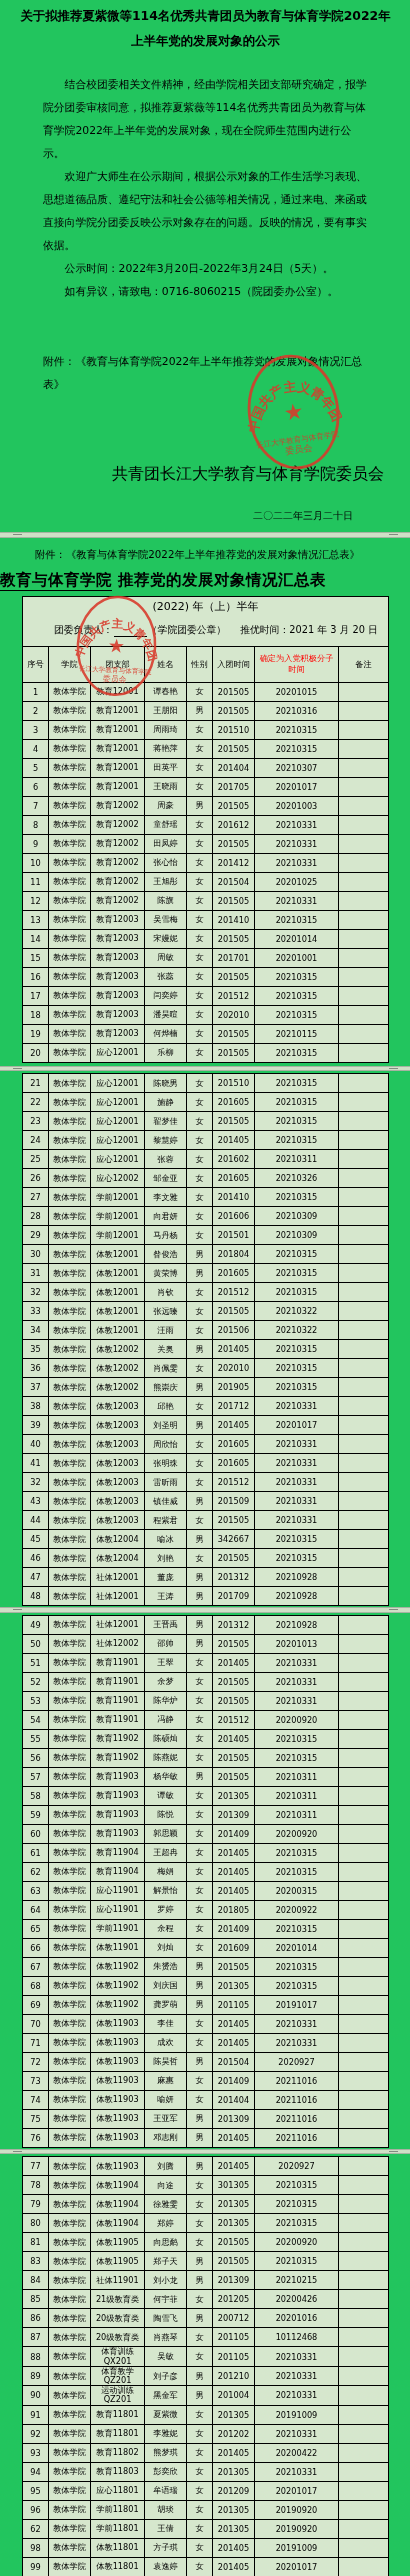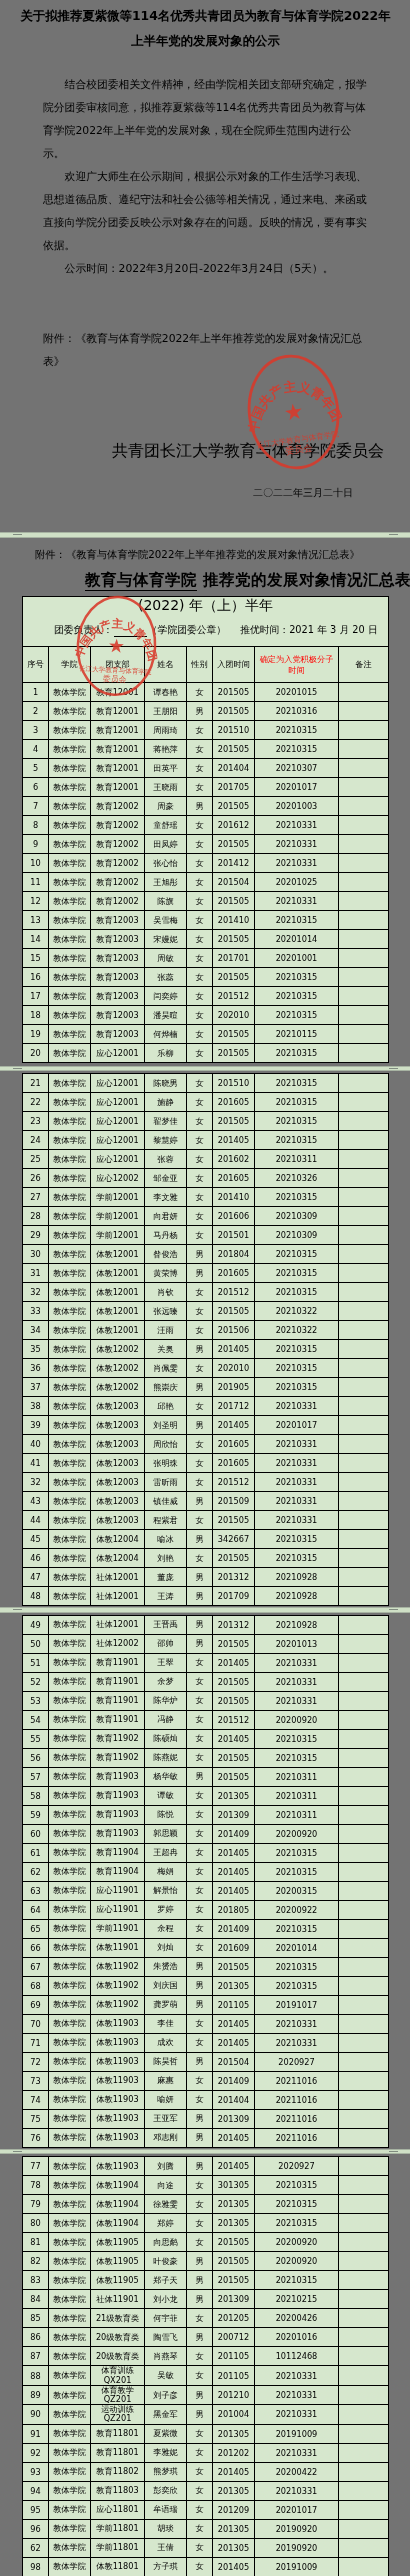--- a/index.html
+++ b/index.html
@@ -2,21 +2,21 @@
 <html style="font-size:8.2px"><head>
 <meta charset="utf-8">
 <style>
   html,body{margin:0;padding:0;}
   body{
     width:411px;
     background:#d6e7cd;
     font-family:"DejaVu Sans","Liberation Sans",sans-serif;
     color:#000;
   }
-  .page{position:relative;width:411px;overflow:hidden;background:#737373;}
+  .page{position:relative;width:411px;overflow:hidden;background:#22c55e;}
   .page-gap{
     position:relative;height:3.6px;background:#cfe0c6;
     border-top:0.5px solid #a7b3a2;border-bottom:0.5px solid #a7b3a2;
   }
   .page-gap .mark{position:absolute;top:1px;width:9.3px;height:1.5px;border-top:1px solid #808c80;}
   .page-gap .mark.left{left:13px;}
   .page-gap .mark.right{right:13px;}
 
   
   .doc-title{
@@ -29,34 +29,34 @@
   .attach-para{font-size:10.8px;line-height:23px;margin:47px 0 0 0;text-indent:0;}
   .sig-line{font-size:16px;text-align:right;padding-right:27px;margin-top:68px;}
   .date-line{font-size:10px;text-align:right;padding-right:58px;margin-top:24px;}
   .stamp{position:absolute;opacity:0.88;pointer-events:none;}
   .stamp.stamp1{left:246px;top:350px;width:95px;height:123px;transform:rotate(-8deg);}
   .stamp.stamp2{left:75px;top:52px;width:83px;height:111px;transform:rotate(3deg);z-index:5;}
 
   
   .attach-line{font-size:10.3px;margin:10.3px 0 0 35px;}
   .table-title{
-    text-align:right;font-size:15.5px;font-weight:bold;margin-top:8.2px;
+    text-align:left;font-size:15.5px;font-weight:bold;margin-top:8.2px;
     letter-spacing:0.5px;
   }
   .table-title .u{border-bottom:1px solid #000;padding-bottom:1px;}
   table.page-table{
     border-collapse:collapse;table-layout:fixed;
     margin:5.2px 0 0 22px;width:367px;background:#d6e7cd;
   }
   table.page-table td,table.page-table th{
     border:0.8px solid #000;text-align:center;vertical-align:middle;
     font-weight:normal;padding:0 1px;overflow:hidden;
     font-size:8.2px;
   }
-  tr.season-row td{height:17.5px;font-size:14px;border-bottom:none;}
+  tr.season-row td{height:17.5px;font-size:11px;border-bottom:none;}
   tr.leader-row td{height:31px;font-size:9.8px;border-top:none;}
   .leader-flex{display:flex;align-items:center;padding:0 9.3px 0 30px;}
   .leader-flex .blank{display:inline-block;width:33px;border-bottom:0.8px solid #000;height:1.2em;margin:0 1px;}
   .leader-flex .spacer{flex:1;}
   tr.header-row th{height:35px;font-size:8.2px;line-height:1.35;}
   th.red{color:#ff0000;}
   tbody.data tr{height:19px;}
   td.c-branch{font-size:7.7px;line-height:1.12;}
   .col-idx{width:26px;}.col-college{width:42px;}.col-branch{width:54px;}
   .col-name{width:42px;}.col-gender{width:26px;}.col-join{width:42px;}
@@ -65,20 +65,21 @@
 </style>
 </head>
 <body>
 
 <section class="page" style="height:532px;">
   <h1 class="doc-title">关于拟推荐夏紫微等114名优秀共青团员为教育与体育学院2022年上半年党的发展对象的公示</h1>
   <div class="body-text">
     <p class="para first">结合校团委相关文件精神，经由学院相关团支部研究确定，报学院分团委审核同意，拟推荐夏紫薇等114名优秀共青团员为教育与体育学院2022年上半年党的发展对象，现在全院师生范围内进行公示。</p>
     <p class="para">欢迎广大师生在公示期间，根据公示对象的工作生活学习表现、思想道德品质、遵纪守法和社会公德等相关情况，通过来电、来函或直接向学院分团委反映公示对象存在的问题。反映的情况，要有事实依据。</p>
     <p class="para">公示时间：2022年3月20日-2022年3月24日（5天）。</p>
+    <p class="para">如有异议，请致电：0716-8060215（院团委办公室）。</p>
     <p class="attach-para">附件：《教育与体育学院2022年上半年推荐党的发展对象情况汇总表》</p>
   </div>
   <div class="sig-line">共青团长江大学教育与体育学院委员会</div>
   <div class="date-line">二〇二二年三月二十日</div>
 
   <svg class="stamp stamp1" viewBox="0 0 200 250" aria-hidden="true">
     <defs>
         <path id="arcTop1" d="M 18 165 A 84 106 0 0 1 182 165" fill="none"></path>
       </defs>
     <ellipse cx="100" cy="126" rx="93" ry="118" fill="none" stroke="#d93a2b" stroke-width="6"></ellipse>
@@ -1023,30 +1024,20 @@
           <td>81</td>
           <td>教体学院</td>
           <td class="c-branch">体教11905</td>
           <td>向思鹬</td>
           <td>女</td>
           <td>201505</td>
           <td>20200920</td>
           <td></td>
         </tr>
         <tr>
-          <td>82</td>
-          <td>教体学院</td>
-          <td class="c-branch">体教11905</td>
-          <td>叶俊豪</td>
-          <td>男</td>
-          <td>201505</td>
-          <td>20200920</td>
-          <td></td>
-        </tr>
-        <tr>
           <td>83</td>
           <td>教体学院</td>
           <td class="c-branch">体教11905</td>
           <td>郑子天</td>
           <td>男</td>
           <td>201505</td>
           <td>20210315</td>
           <td></td>
         </tr>
         <tr>

